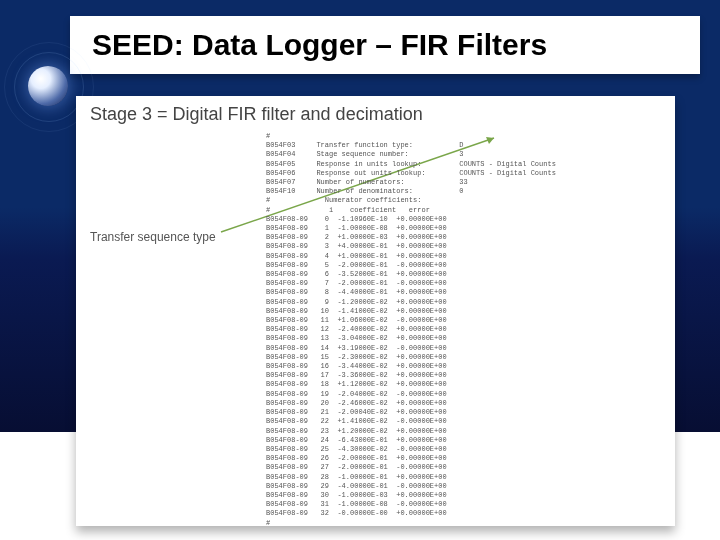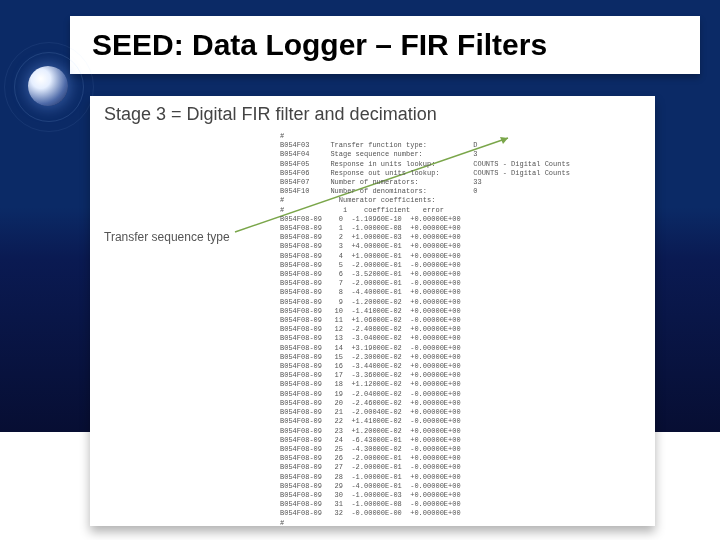--- a/index.html
+++ b/index.html
@@ -16,23 +16,24 @@
   .title-bar h1{margin:0;font-size:30px;font-weight:700;color:#000;letter-spacing:0px;}
   .orb{
     position:absolute;left:28px;top:66px;width:40px;height:40px;border-radius:50%;
     background:radial-gradient(circle at 32% 32%,#ffffff 0%,#e6efff 25%,#4e6aa8 65%,#102050 100%);
     box-shadow:0 0 14px 3px rgba(120,170,255,0.35);
   }
   .orb::after,.orb::before{content:"";position:absolute;border-radius:50%;}
   .orb::before{left:-14px;top:-14px;width:68px;height:68px;border:1px solid rgba(160,200,255,0.15);}
   .orb::after{left:-24px;top:-24px;width:88px;height:88px;border:1px solid rgba(160,200,255,0.08);}
   .panel{
-    position:absolute;left:90px;top:96px;width:565px;height:430px;
+    position:absolute;left:76px;top:96px;width:565px;height:430px;
     background:#ffffff;
     box-shadow:0 6px 10px rgba(0,0,0,0.3);
+    padding-left:34px;
   }
   .stage-heading{
     position:absolute;left:14px;top:8px;font-size:18px;font-weight:400;color:#444;
     font-family:"Segoe UI",Arial,sans-serif;
   }
   .callout{
     position:absolute;left:14px;top:134px;font-size:12px;color:#555;
     font-family:"Segoe UI",Arial,sans-serif;
   }
   svg.arrows{position:absolute;left:0;top:0;width:565px;height:430px;pointer-events:none;}

